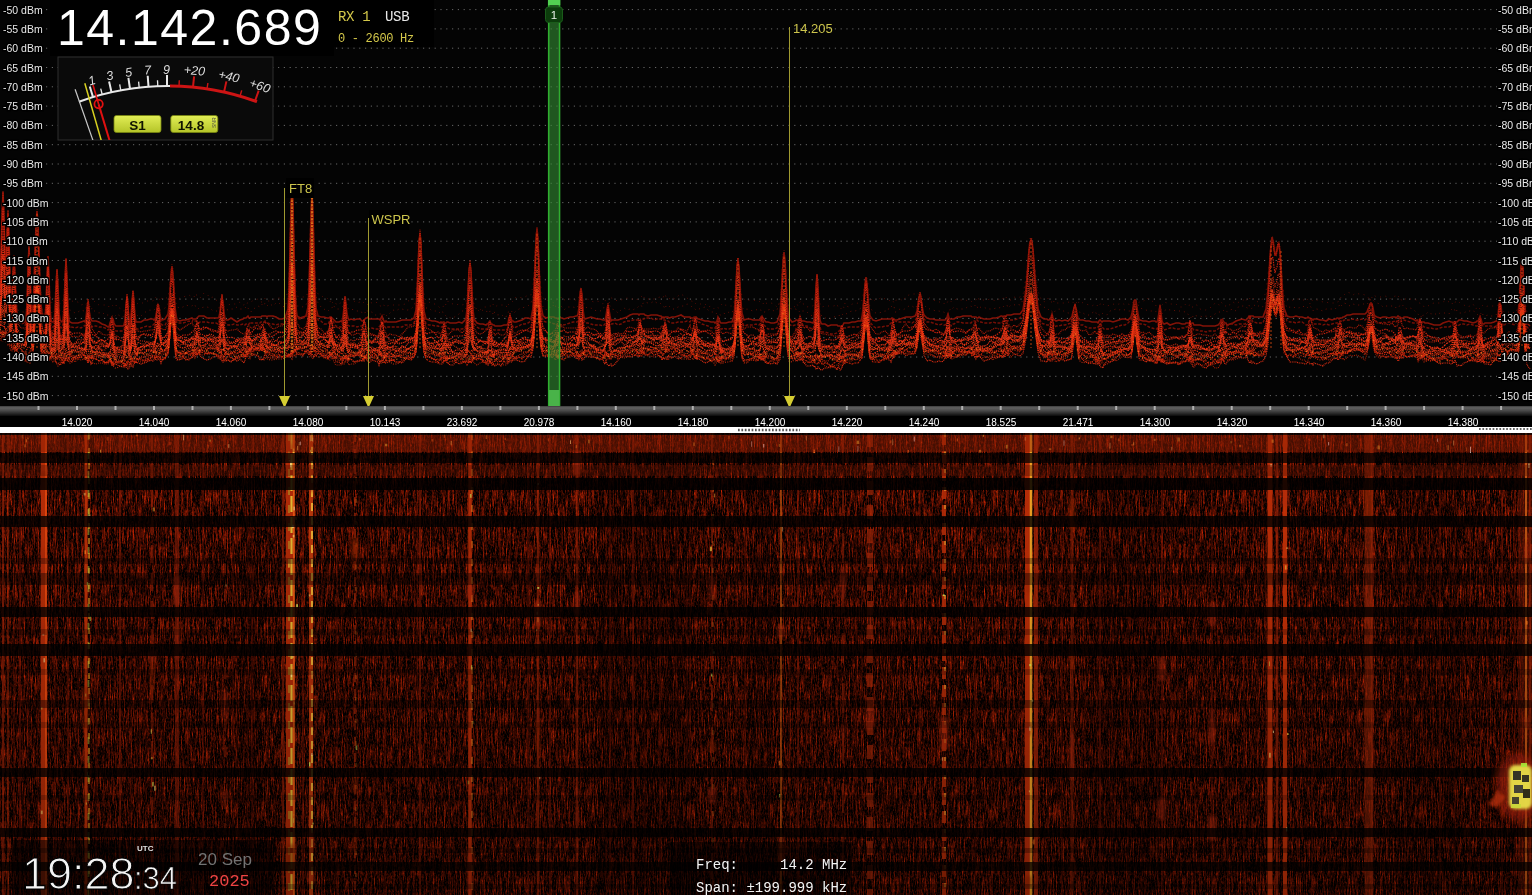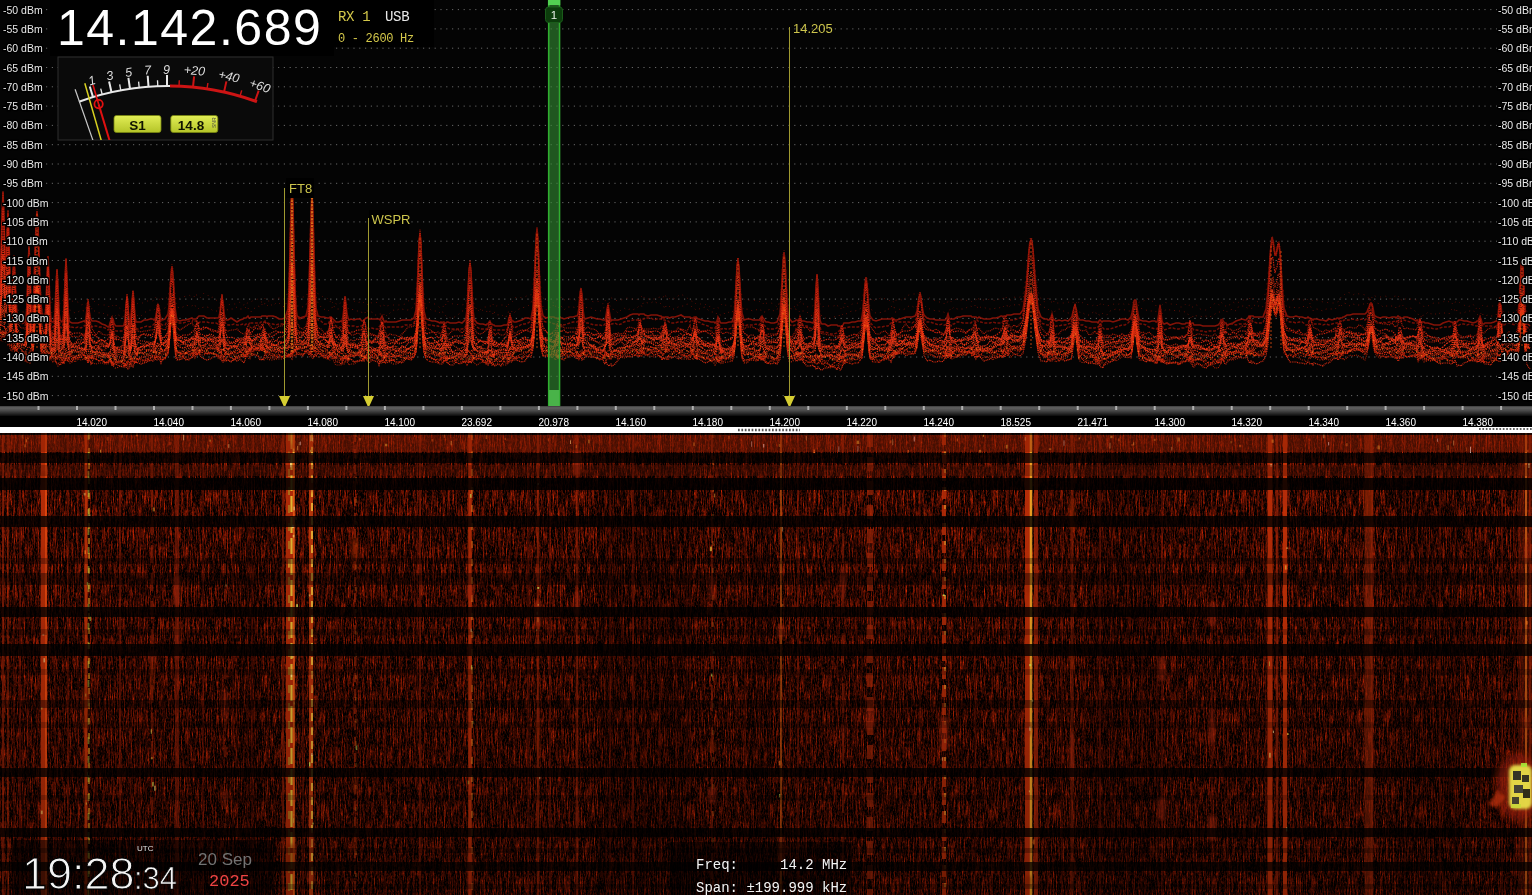--- a/index.html
+++ b/index.html
@@ -5,29 +5,29 @@
 #spec{position:absolute;left:0;top:0}
 .dbl{font-size:10.5px;fill:#e8e8e8;font-family:"Liberation Sans",sans-serif;paint-order:stroke;stroke:#000;stroke-width:3px}
 .mnum{font-size:12.5px;fill:#dcdcdc;font-style:italic;font-family:"Liberation Sans",sans-serif}
 .mval{font-size:13.5px;font-weight:bold;fill:#101400;font-family:"Liberation Sans",sans-serif}
 .mlab{font-size:13px;fill:#ccc44c;font-family:"Liberation Sans",sans-serif}
 .bigfreq{font-size:50px;fill:#fff;letter-spacing:1.5px;stroke:#000;stroke-width:1.3px;paint-order:stroke;font-family:"Liberation Sans",sans-serif}
 .rxt{font-size:14px;letter-spacing:-0.3px;font-family:"Liberation Mono",monospace}
 .rxt2{font-size:12px;letter-spacing:-0.3px;font-family:"Liberation Mono",monospace}
 #scalebar{position:absolute;left:0;top:406px;width:1532px;height:21px;background:#000}
 #scalegrad{position:absolute;left:0;top:0;width:1532px;height:10px;background:linear-gradient(#3c3c3c 0%,#606060 18%,#4a4a4a 45%,#222 80%,#0a0a0a 100%)}
-#scalebar span{position:absolute;top:10.5px;width:60px;text-align:right;font-size:10px;color:#fff;font-family:"Liberation Sans",sans-serif}
+#scalebar span{position:absolute;top:10.5px;width:60px;text-align:center;font-size:10px;color:#fff;font-family:"Liberation Sans",sans-serif}
 #wstrip{position:absolute;left:0;top:427px;width:1532px;height:6px;background:#fff}
 #wf{position:absolute;left:0;top:433px}
 .ovl{position:absolute;color:#fff;z-index:5}
 #clockbox{left:12px;top:840px;width:262px;height:55px;background:rgba(0,0,0,0.55)}
 #freqbox{left:670px;top:842px;width:182px;height:53px;background:rgba(0,0,0,0.55)}
 #clock{left:22px;top:848px;font-size:45px;color:#f4f4f4;-webkit-text-stroke:1.1px #000}
 #clocksec{left:134px;top:861px;font-size:31px;color:#f4f4f4;-webkit-text-stroke:0.7px #000}
-#utc{left:137px;top:844px;font-size:8px;font-weight:normal;color:#e0e0e0}
+#utc{left:137px;top:844px;font-size:8px;font-weight:bold;color:#e0e0e0}
 #date1{left:198px;top:850px;font-size:17px;font-family:Liberation Sans, sans-serif;color:#737373}
 #date2{left:209px;top:872px;font-size:17px;font-family:"Liberation Mono",monospace;color:#ef4444}
 #fs{left:696px;top:854px;font-size:14px;line-height:23px;font-family:"Liberation Mono",monospace;color:#f4f4f4;white-space:pre}
 </style></head>
 <body>
 <div id="page">
 <svg id="spec" width="1532" height="406" viewBox="0 0 1532 406">
 <defs>
 <clipPath id="mclip">
           <rect x="58" y="57" width="215" height="83"></rect>
@@ -242,21 +242,21 @@
 <line x1="1347.2" y1="0" x2="1347.2" y2="4" stroke="#b0b0b0" stroke-width="2"></line>
 <line x1="1385.6" y1="0" x2="1385.6" y2="4" stroke="#b0b0b0" stroke-width="2"></line>
 <line x1="1424.1" y1="0" x2="1424.1" y2="4" stroke="#b0b0b0" stroke-width="2"></line>
 <line x1="1462.6" y1="0" x2="1462.6" y2="4" stroke="#b0b0b0" stroke-width="2"></line>
 <line x1="1501.1" y1="0" x2="1501.1" y2="4" stroke="#b0b0b0" stroke-width="2"></line>
       </svg>
 <span style="left:47px">14.020</span>
 <span style="left:124px">14.040</span>
 <span style="left:201px">14.060</span>
 <span style="left:278px">14.080</span>
-<span style="left:355px">14.100</span>
+<span style="left:355px">10.143</span>
 <span style="left:432px">23.692</span>
 <span style="left:509px">20.978</span>
 <span style="left:586px">14.160</span>
 <span style="left:663px">14.180</span>
 <span style="left:740px">14.200</span>
 <span style="left:817px">14.220</span>
 <span style="left:894px">14.240</span>
 <span style="left:971px">18.525</span>
 <span style="left:1048px">21.471</span>
 <span style="left:1125px">14.300</span>

